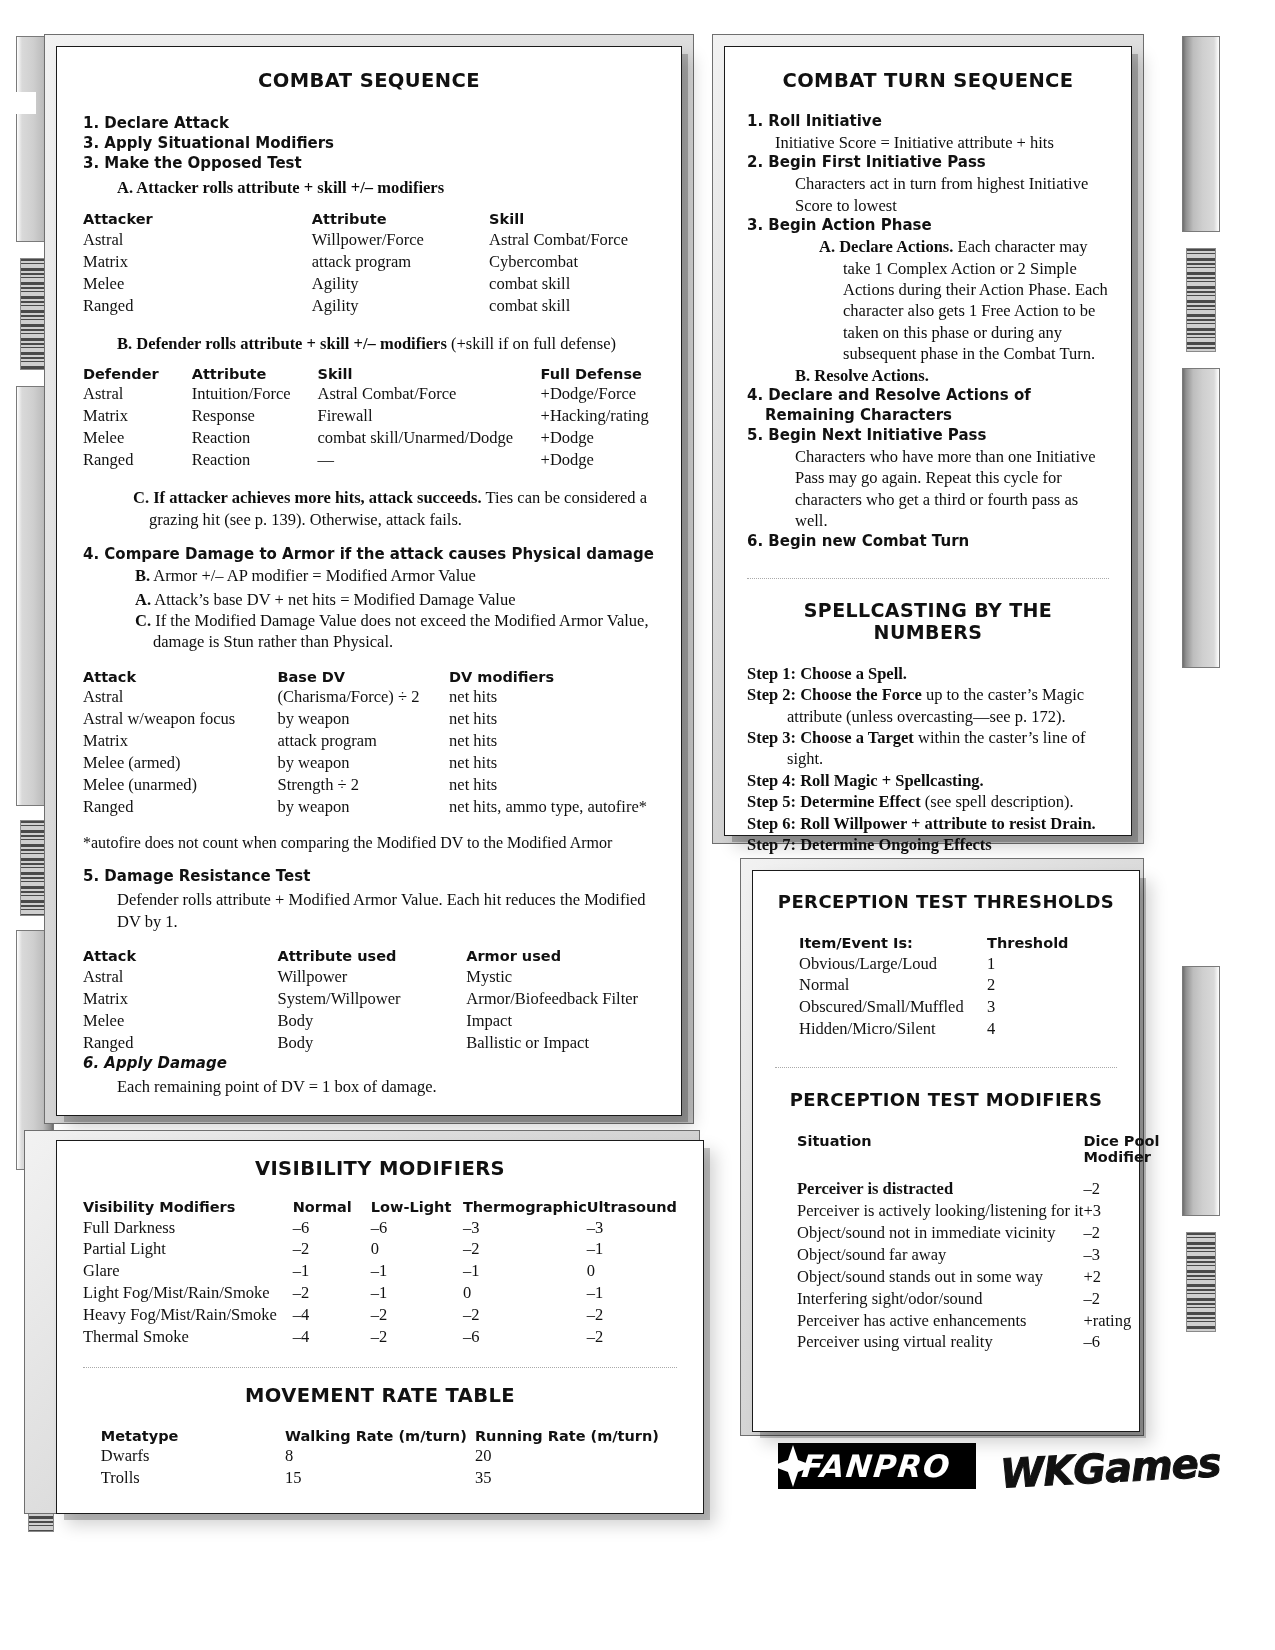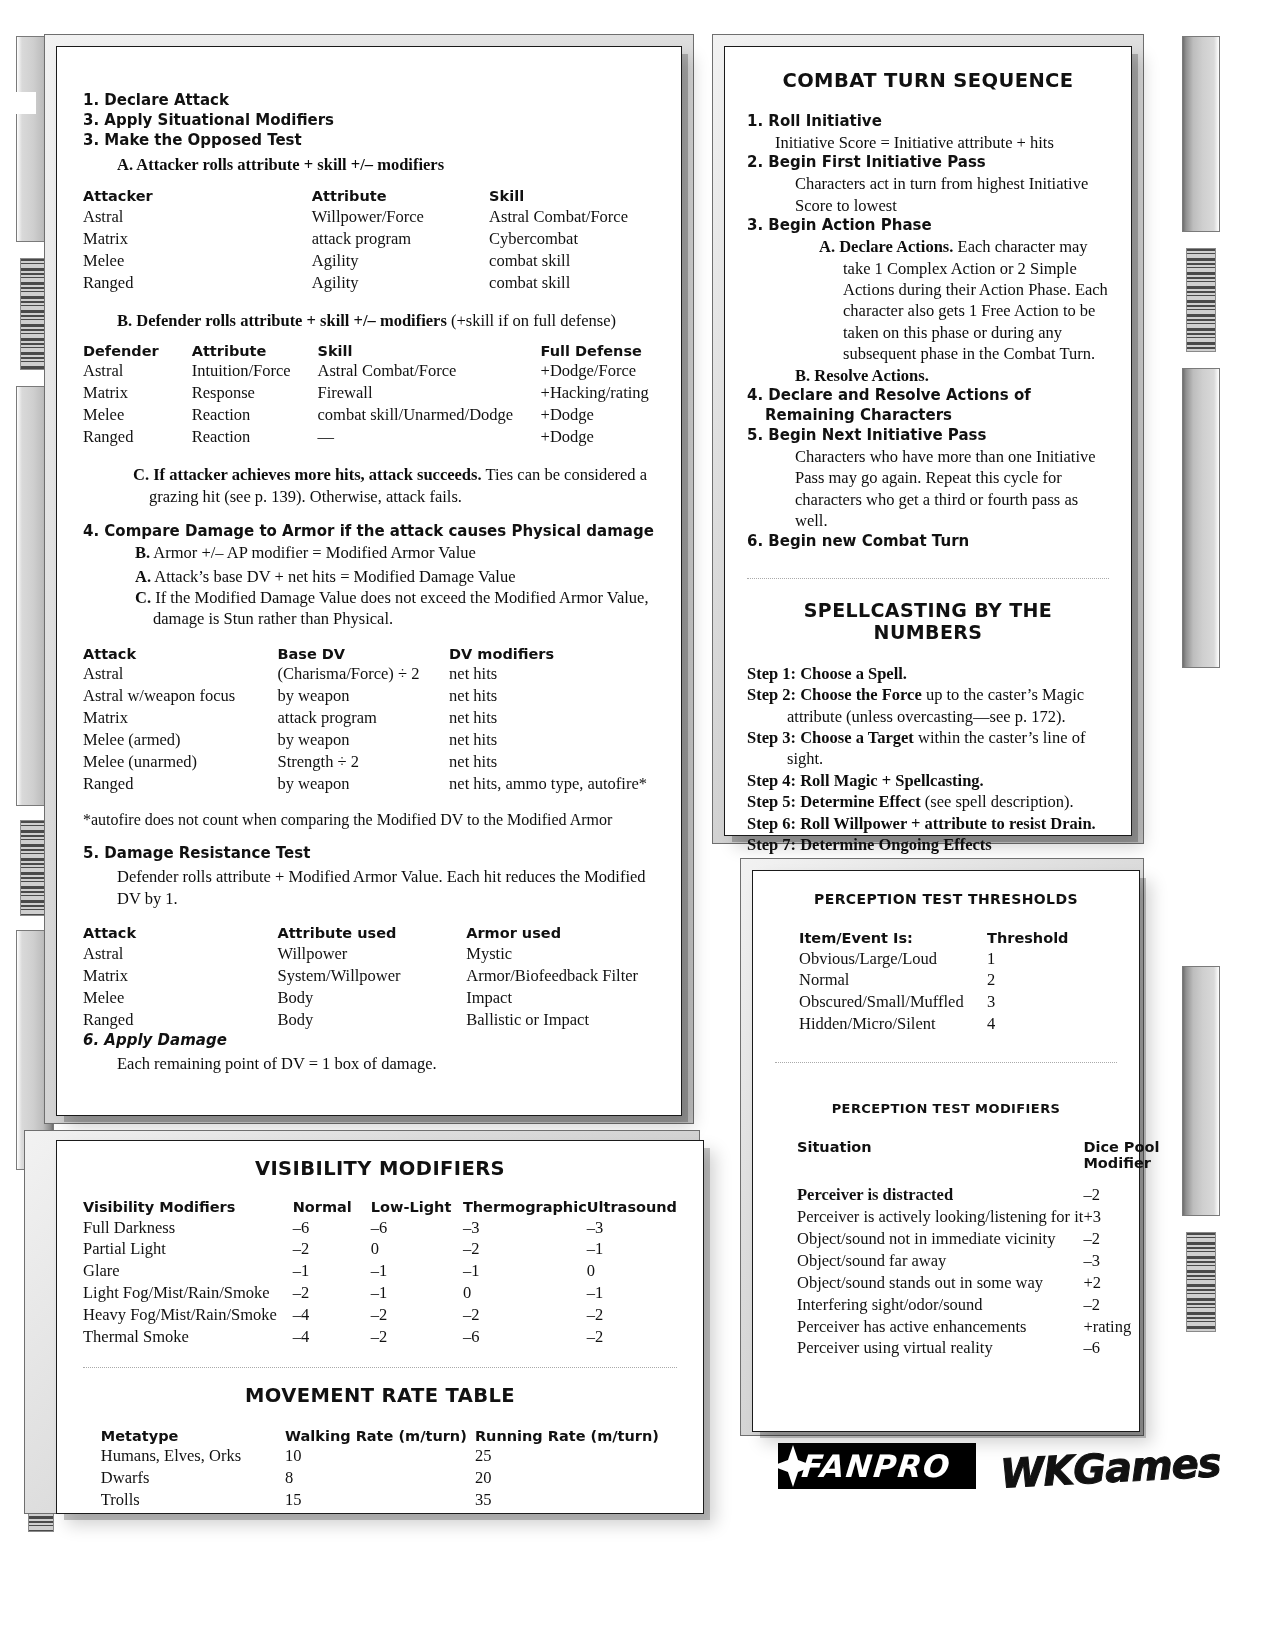--- a/index.html
+++ b/index.html
@@ -157,20 +157,21 @@
 <div class="barcode" style="left:28px; top:1436px; width:26px; height:96px;"></div>
 
 <div class="rail rail-r" style="left:1182px; top:36px; width:38px; height:196px;"></div>
 <div class="barcode" style="left:1186px; top:248px; width:30px; height:104px;"></div>
 <div class="rail rail-r" style="left:1182px; top:368px; width:38px; height:300px;"></div>
 <div class="rail rail-r" style="left:1182px; top:966px; width:38px; height:250px;"></div>
 <div class="barcode" style="left:1186px; top:1232px; width:30px; height:100px;"></div>
 
 <div class="panel-shell" style="left:44px; top:34px; width:650px; height:1090px;"></div>
 <div class="panel" style="left:56px; top:46px; width:626px; height:1070px; padding:22px 26px 0 26px;">
+  <h2 class="sec">COMBAT SEQUENCE</h2>
 
   <div style="height:22px"></div>
   <div class="step">1. Declare Attack</div>
   <div class="step">3. Apply Situational Modifiers</div>
   <div class="step">3. Make the Opposed Test</div>
   <div class="sub ind1" style="margin-top:3px;"><b>A. Attacker rolls attribute + skill +/– modifiers</b></div>
 
   <table class="t" style="margin-top:12px;">
     <tbody>
         <tr>
@@ -356,21 +357,21 @@
   <div class="sub hang" style="padding-left:40px; text-indent:-40px;"><b>Step 3: Choose a Target</b><span> within the caster’s line of sight.</span></div>
   <div class="sub hang" style="padding-left:40px; text-indent:-40px;"><b>Step 4: Roll Magic + Spellcasting.</b><span></span></div>
   <div class="sub hang" style="padding-left:40px; text-indent:-40px;"><b>Step 5: Determine Effect</b><span> (see spell description).</span></div>
   <div class="sub hang" style="padding-left:40px; text-indent:-40px;"><b>Step 6: Roll Willpower + attribute to resist Drain.</b><span></span></div>
   <div class="sub hang" style="padding-left:40px; text-indent:-40px;"><b>Step 7: Determine Ongoing Effects</b><span></span></div>
   <div class="sub" style="margin-left:62px;">(–2 sustaining modifier).</div>
 </div>
 
 <div class="panel-shell" style="left:740px; top:858px; width:404px; height:578px;"></div>
 <div class="panel" style="left:752px; top:870px; width:388px; height:562px; padding:20px 22px 0 22px;">
-  <h2 class="sec" style="font-size:14px;">PERCEPTION TEST THRESHOLDS</h2>
+  <h2 class="sec" style="font-size:18px;">PERCEPTION TEST THRESHOLDS</h2>
 
   <table class="t" style="margin-top:22px;">
     <tbody>
         <tr>
       <th style="width:62%; padding-left:24px;">Item/Event Is:</th>
       <th class="c">Threshold</th>
     </tr>
     <tr>
           <td style="padding-left:24px;">Obvious/Large/Loud</td>
           <td class="c">1</td>
@@ -385,21 +386,21 @@
         </tr>
     <tr>
           <td style="padding-left:24px;">Hidden/Micro/Silent</td>
           <td class="c">4</td>
         </tr>
   </tbody>
     </table>
 
   <div class="dotrule" style="margin-top:26px;"></div>
 
-  <h2 class="sec" style="margin-top:38px; font-size:13px;">PERCEPTION TEST MODIFIERS</h2>
+  <h2 class="sec" style="margin-top:21px; font-size:18px;">PERCEPTION TEST MODIFIERS</h2>
 
   <table class="t" style="margin-top:22px;">
     <tbody>
         <tr>
       <th style="width:74%; padding-left:22px; vertical-align:top;">Situation</th>
       <th class="r" style="vertical-align:top;">
         <span>Dice Pool</span><br>
         <span>Modifier</span>
       </th>
     </tr>
@@ -501,25 +502,20 @@
 
   <h2 class="sec" style="margin-top:16px;">MOVEMENT RATE TABLE</h2>
 
   <table class="t" style="margin-top:20px; width:94%; margin-left:3%;">
     <tbody>
         <tr>
       <th style="width:33%">Metatype</th>
       <th class="c" style="width:34%">Walking Rate (m/turn)</th>
       <th class="c">Running Rate (m/turn)</th>
     </tr>
-    <tr>
-          <td>Humans, Elves, Orks</td>
-          <td class="c">10</td>
-          <td class="c">25</td>
-        </tr>
     <tr>
           <td>Dwarfs</td>
           <td class="c">8</td>
           <td class="c">20</td>
         </tr>
     <tr>
           <td>Trolls</td>
           <td class="c">15</td>
           <td class="c">35</td>
         </tr>

